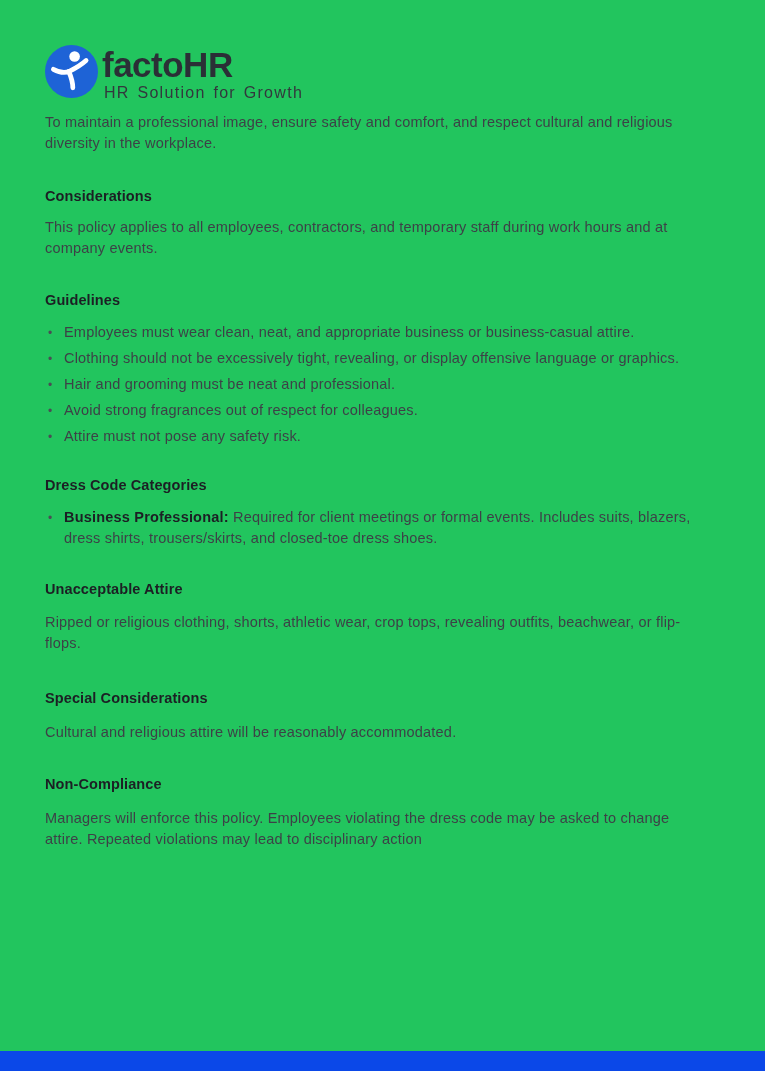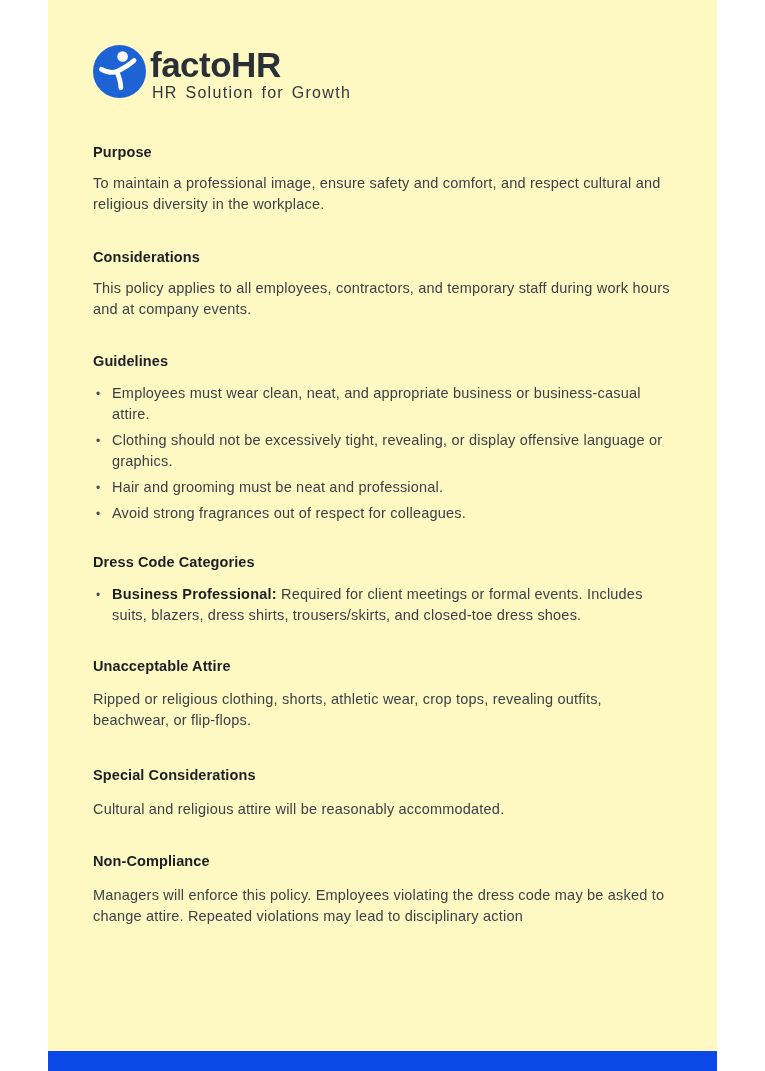--- a/index.html
+++ b/index.html
@@ -1,22 +1,22 @@
 <!DOCTYPE html>
 <html><head>
 <meta charset="utf-8">
 <style>
   * { margin: 0; padding: 0; box-sizing: border-box; }
   html, body { background: #ffffff; }
   .page {
     position: relative;
-    width: 669px;
+    width: 765px;
     height: 1071px;
     margin: 0 auto;
-    background: #fef9c3;
+    background: #22c55e;
     overflow: hidden;
     font-family: "Liberation Sans", sans-serif;
     color: #3d4147;
   }
   .content { padding: 0 45px; }
 
   
   .logo-row {
     display: flex;
     align-items: flex-start;
@@ -111,32 +111,32 @@
         <circle cx="33.5" cy="13" r="6" fill="#ffffff"></circle>
         <path d="M9.5 27.5 C 17 31.5, 23 32, 28 29.5 C 35 26, 41 22.5, 46.5 17.5" fill="none" stroke="#ffffff" stroke-width="5.4" stroke-linecap="round"></path>
         <path d="M27 30 C 29.5 36, 31.5 41, 31.5 48.5" fill="none" stroke="#ffffff" stroke-width="5.4" stroke-linecap="round"></path>
       </svg>
       <div class="logo-textblock">
         <div class="logo-brand">factoHR</div>
         <div class="logo-tagline">HR Solution for Growth</div>
       </div>
     </div>
 
-    <h2 class="sec-heading m-h-purpose">Purpose</h2>
     <p class="sec-body m-p-purpose">To maintain a professional image, ensure safety and comfort, and respect cultural and religious diversity in the workplace.</p>
 
     <h2 class="sec-heading m-h-applic">Considerations</h2>
     <p class="sec-body m-p-applic">This policy applies to all employees, contractors, and temporary staff during work hours and at company events.</p>
 
     <h2 class="sec-heading m-h-guides">Guidelines</h2>
     <ul class="sec-list m-ul-guides">
       <li>Employees must wear clean, neat, and appropriate business or business-casual attire.</li>
       <li>Clothing should not be excessively tight, revealing, or display offensive language or graphics.</li>
       <li>Hair and grooming must be neat and professional.</li>
       <li>Avoid strong fragrances out of respect for colleagues.</li>
+      <li>Attire must not pose any safety risk.</li>
     </ul>
 
     <h2 class="sec-heading m-h-dcc">Dress Code Categories</h2>
     <ul class="sec-list m-ul-dcc">
       <li><span class="lead">Business Professional:</span><span> Required for client meetings or formal events. Includes suits, blazers, dress shirts, trousers/skirts, and closed-toe dress shoes.</span></li>
     </ul>
 
     <h2 class="sec-heading m-h-unacc">Unacceptable Attire</h2>
     <p class="sec-body m-p-unacc">Ripped or religious clothing, shorts, athletic wear, crop tops, revealing outfits, beachwear, or flip-flops.</p>
 

